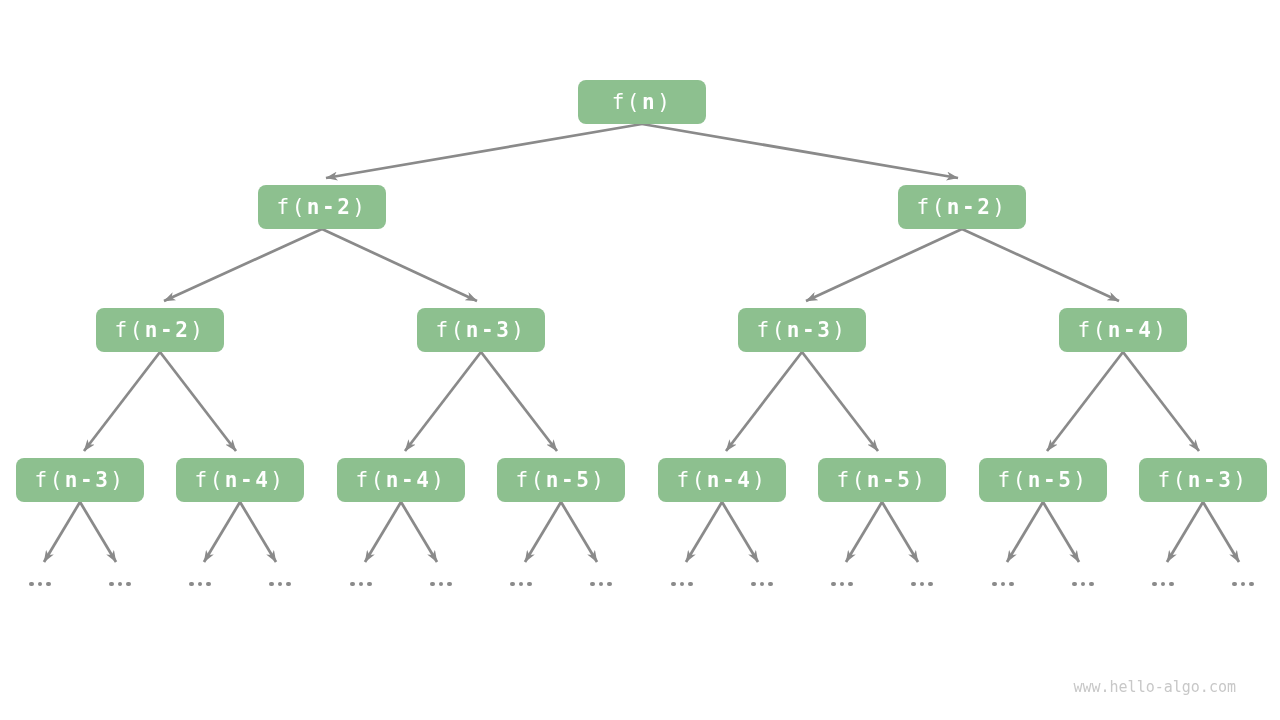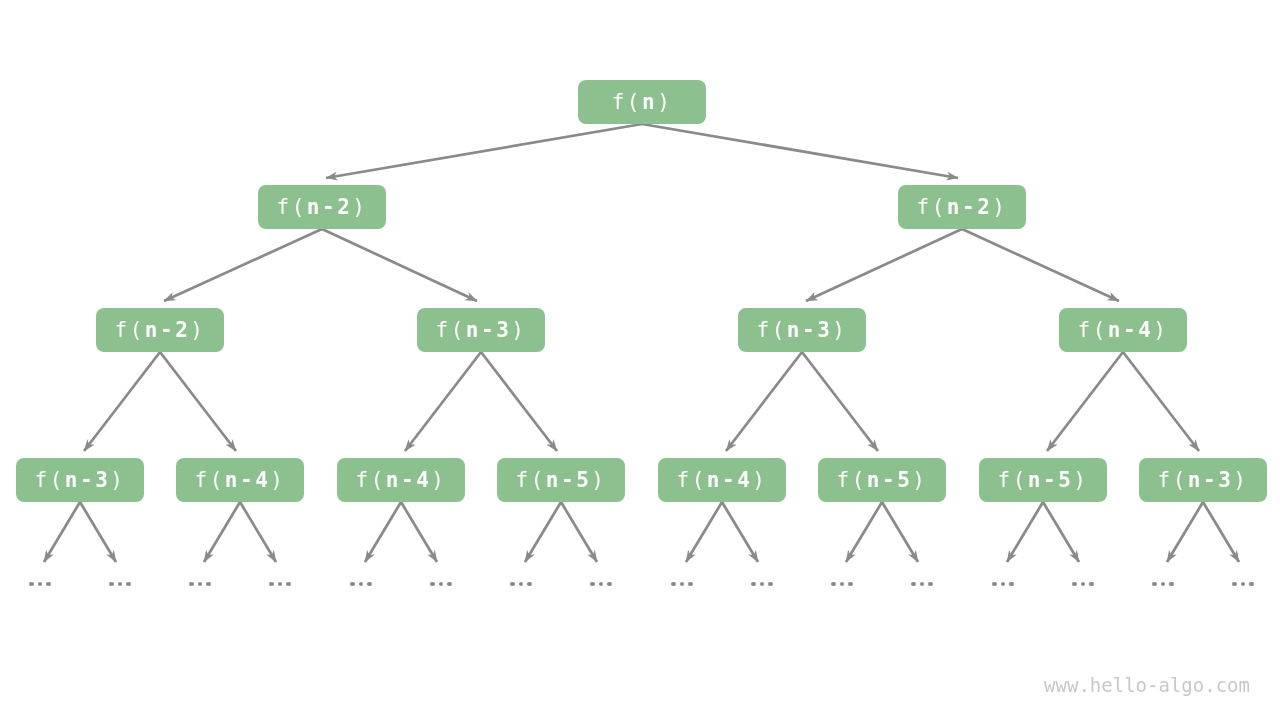--- a/index.html
+++ b/index.html
@@ -49,23 +49,23 @@
     justify-content: space-between;
   }
   .dots span {
     width: 4.6px;
     height: 4.6px;
     border-radius: 50%;
     background: var(--dot);
   }
   .watermark {
     position: absolute;
-    right: 30px;
+    right: 44px;
     bottom: 24px;
-    font-size: 19px;
+    font-size: 15px;
     color: var(--watermark);
   }
 </style>
 </head>
 <body>
 
 <div class="canvas">
   <svg class="edges" xmlns="http://www.w3.org/2000/svg">
     <defs>
       <marker id="arrowhead" markerUnits="userSpaceOnUse" markerWidth="12" markerHeight="9" viewBox="0 0 12 9" refX="11.5" refY="4.5" orient="auto">

